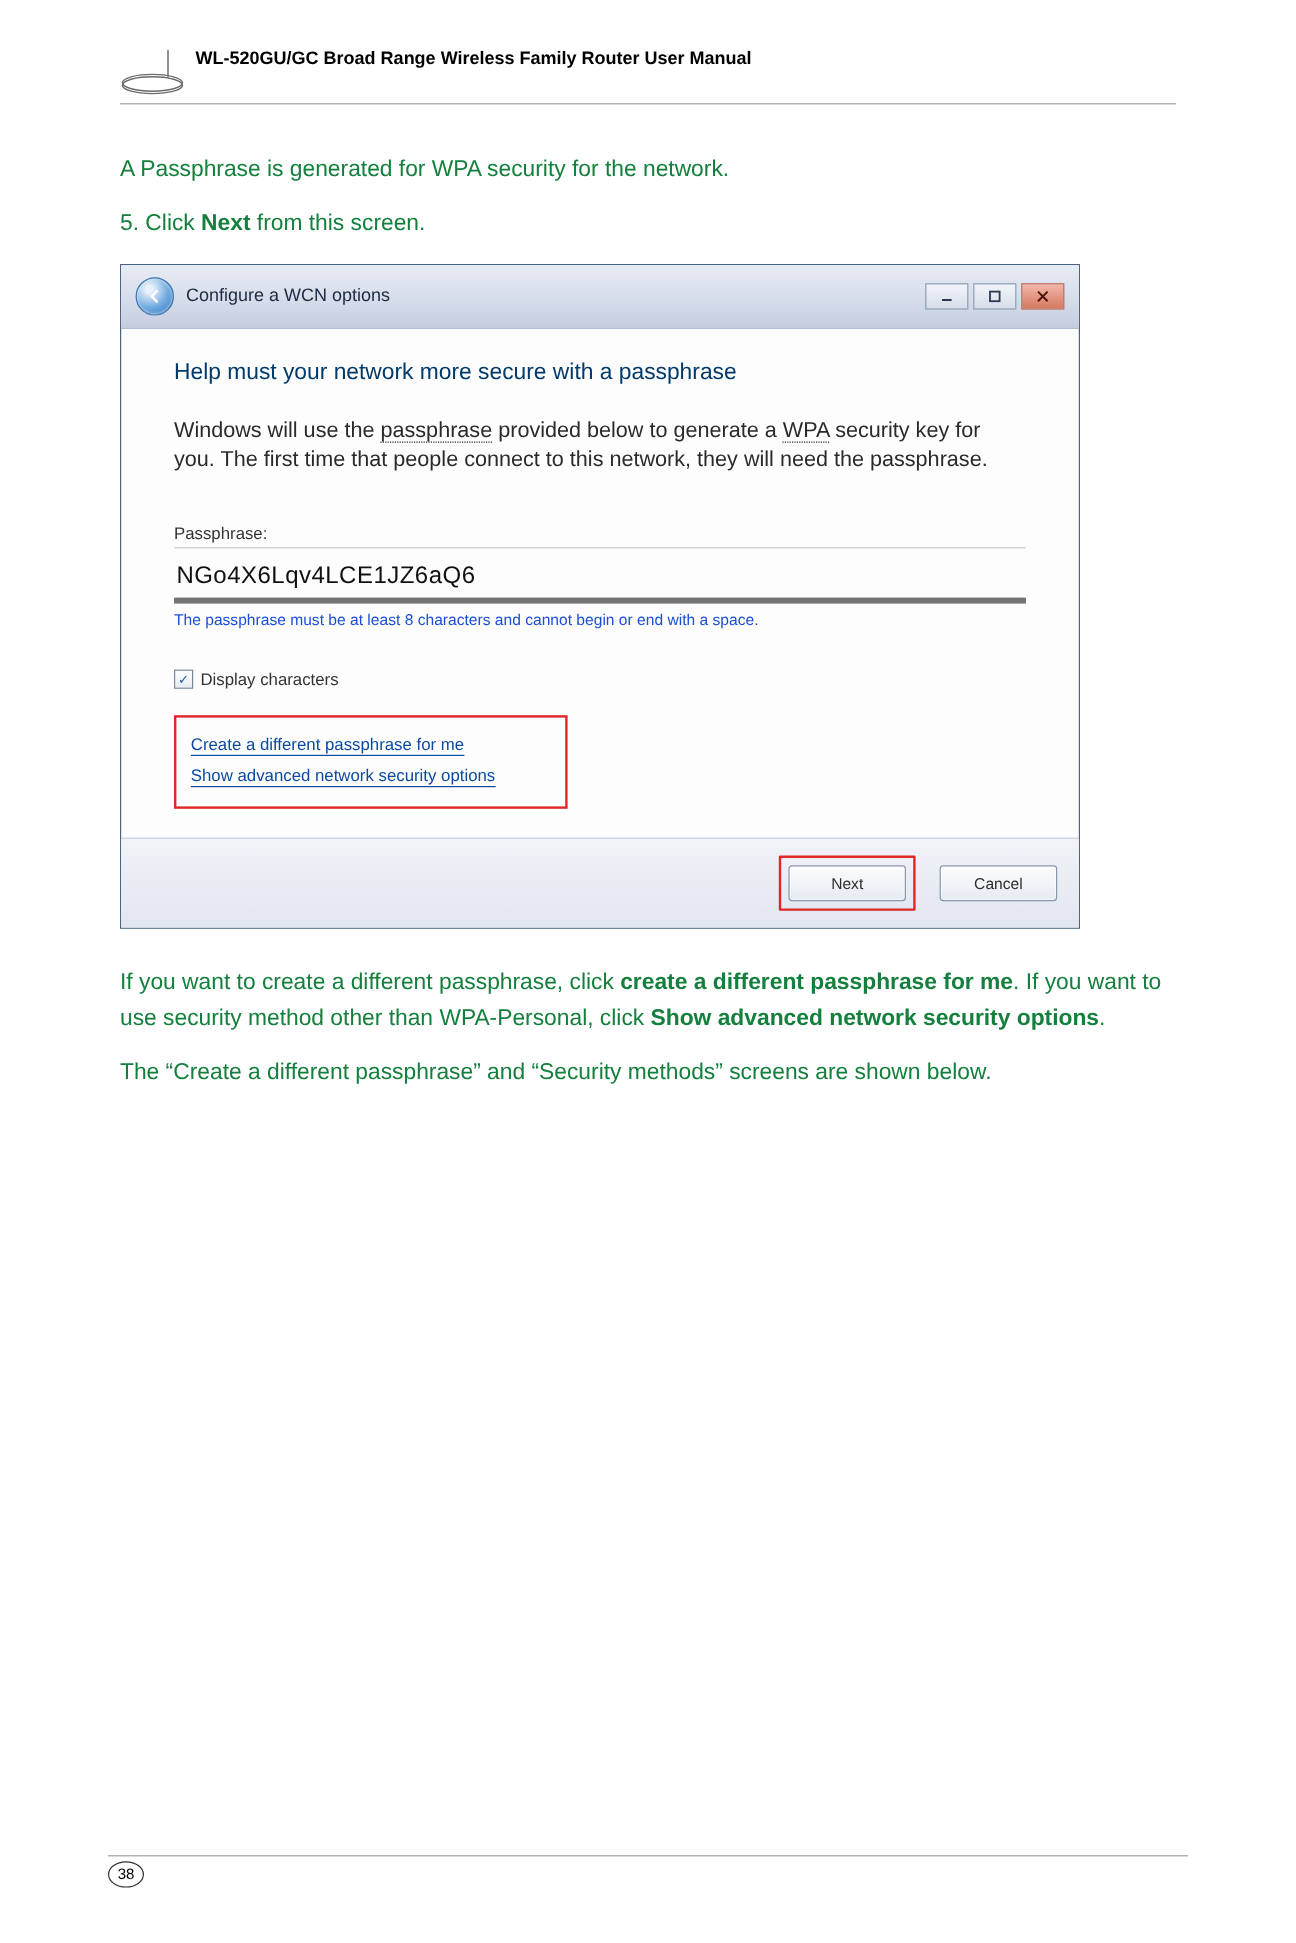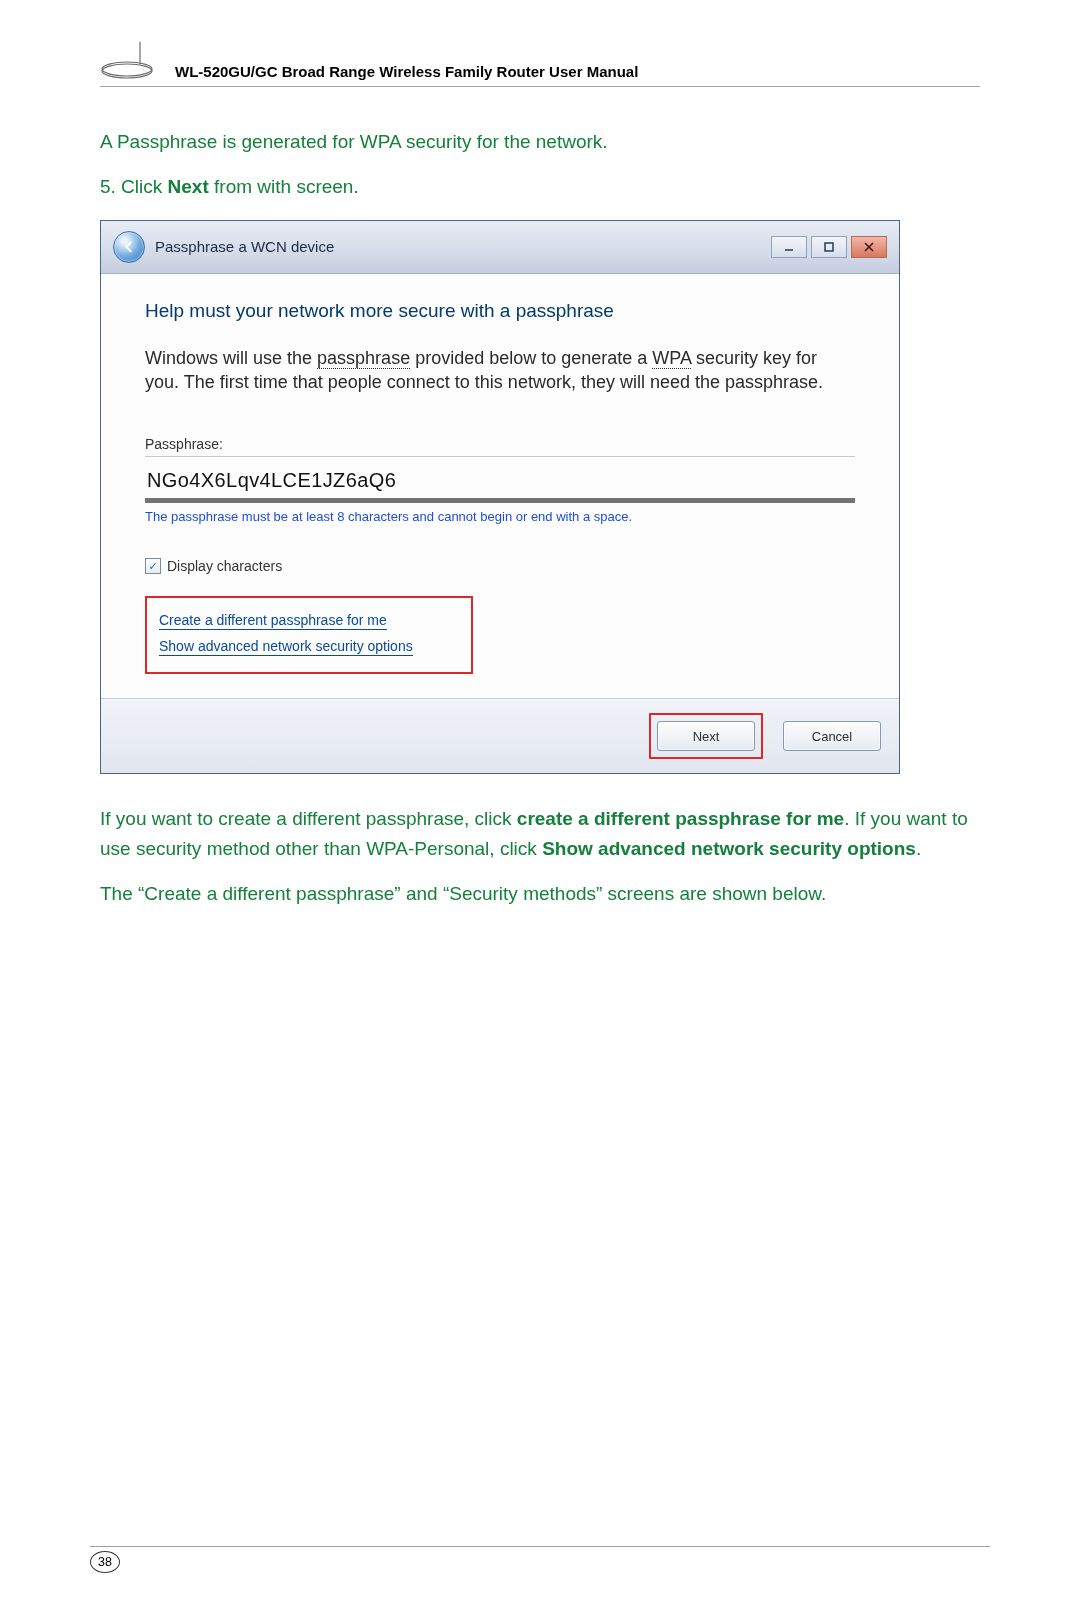--- a/index.html
+++ b/index.html
@@ -12,22 +12,21 @@
   }
   .page {
     width: 1080px;
     height: 1619px;
     position: relative;
     box-sizing: border-box;
     padding: 40px 100px 0 100px;
   }
   .header-row {
     display: flex;
-    align-items: flex-end;
-    gap: 20px;
+    gap: 8px;
     border-bottom: 1px solid #a0a0a0;
     padding-bottom: 6px;
     margin-bottom: 40px;
   }
   .router-icon-wrap {
     width: 55px;
     height: 40px;
     flex: 0 0 55px;
     color: #6b6b6b;
   }
@@ -232,32 +231,32 @@
         <ellipse cx="27" cy="31" rx="25" ry="7"></ellipse>
         <ellipse cx="27" cy="29" rx="25" ry="7"></ellipse>
       </svg>
     </div>
     <div class="header-title">WL-520GU/GC Broad Range Wireless Family Router User Manual</div>
   </div>
 
   <div class="body-text">
     <p>A Passphrase is generated for WPA security for the network.</p>
     <p>
-      <span>5. Click </span><b>Next</b><span> from with screen.</span>
+      <span>5. Click </span><b>Next</b><span> from this screen.</span>
     </p>
   </div>
 
   <div class="screenshot">
     <div class="ss-titlebar">
       <div class="ss-back">
         <svg viewBox="0 0 16 16">
           <path d="M10 3 L5 8 L10 13" stroke="#fff" stroke-width="2.4" fill="none" stroke-linecap="round" stroke-linejoin="round"></path>
         </svg>
       </div>
-      <div class="ss-titlebar-text">Passphrase a WCN device</div>
+      <div class="ss-titlebar-text">Configure a WCN options</div>
       <div class="ss-winbtns">
         <div class="wb">
           <svg viewBox="0 0 12 12">
               <line x1="2" y1="9" x2="10" y2="9" stroke="#2b3a52" stroke-width="1.5"></line>
             </svg>
         </div>
         <div class="wb">
           <svg viewBox="0 0 12 12">
               <rect x="2" y="2" width="8" height="8" fill="none" stroke="#2b3a52" stroke-width="1.5"></rect>
             </svg>

